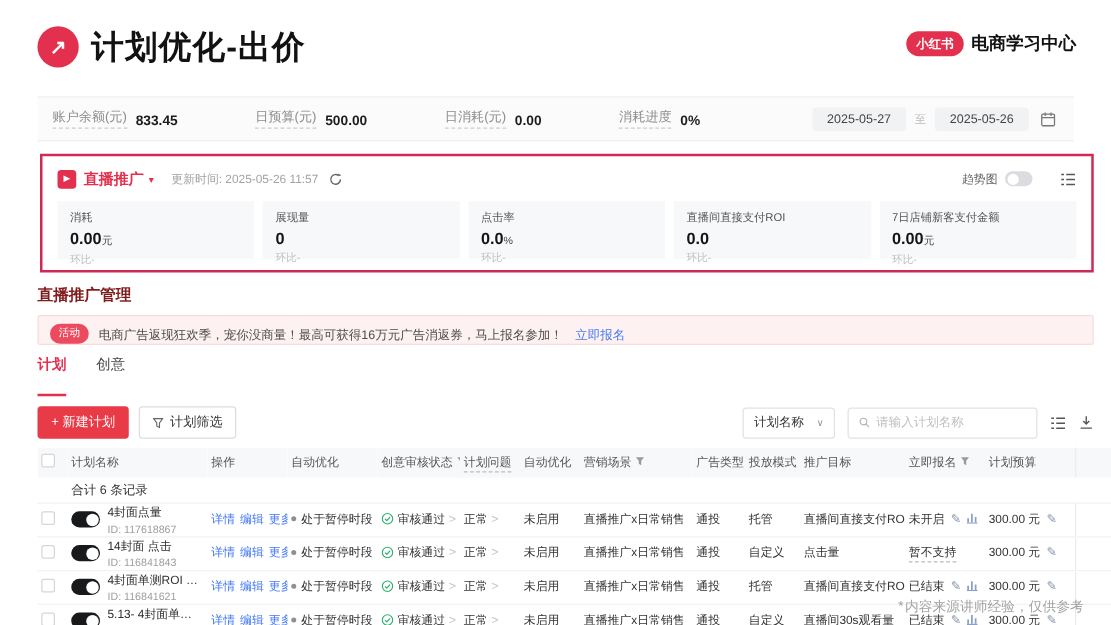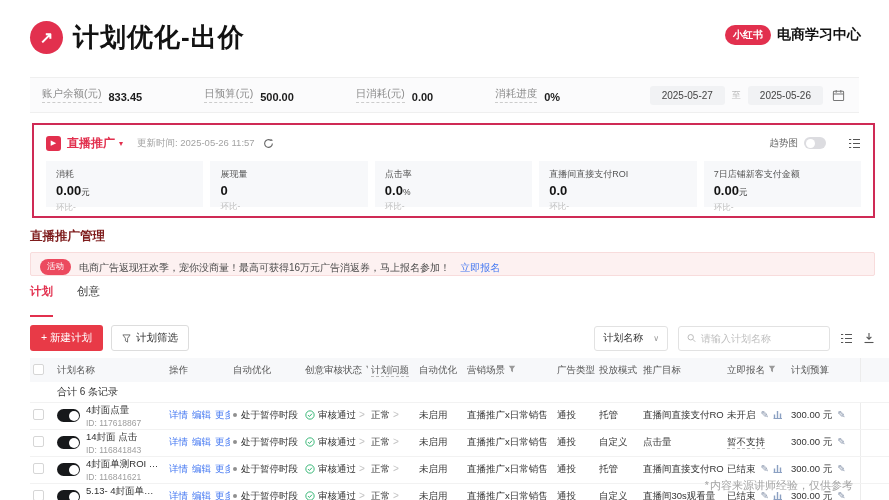--- a/index.html
+++ b/index.html
@@ -82,21 +82,21 @@
   .dot{width:4px;height:4px;border-radius:50%;background:#8f8f8f;display:inline-block;margin-right:4px;vertical-align:1px}
   .cell-txt{font-size:9.5px}
   .chev{color:#c3c3c3;margin-left:3px;cursor:pointer}
   .audit-ic{vertical-align:-2px;margin-right:3px}
   .funnel{margin-left:3px;vertical-align:0}
   .dashed{border-bottom:1px dashed #bbb;padding-bottom:1px}
   .pencil{color:#8a97ad;font-size:10px;margin-left:5px;cursor:pointer}
   .boost-icons{display:inline}
   .chart-ic{margin-left:4px;vertical-align:-1px;cursor:pointer}
   .c-cut{border-left:1px solid #ececec}
-  .foot{position:absolute;right:36px;bottom:7px;font-size:11px;color:#a3a3a3;font-family:Liberation Mono, monospace}
+  .foot{position:absolute;right:22px;bottom:7px;font-size:11px;color:#a3a3a3;font-family:Liberation Mono, monospace}
 </style>
 </head>
 <body>
 
 <div class="page">
 
   <div class="hd">
     <div class="title-left">
       <div class="logo-circle">
           <span>↗</span>

